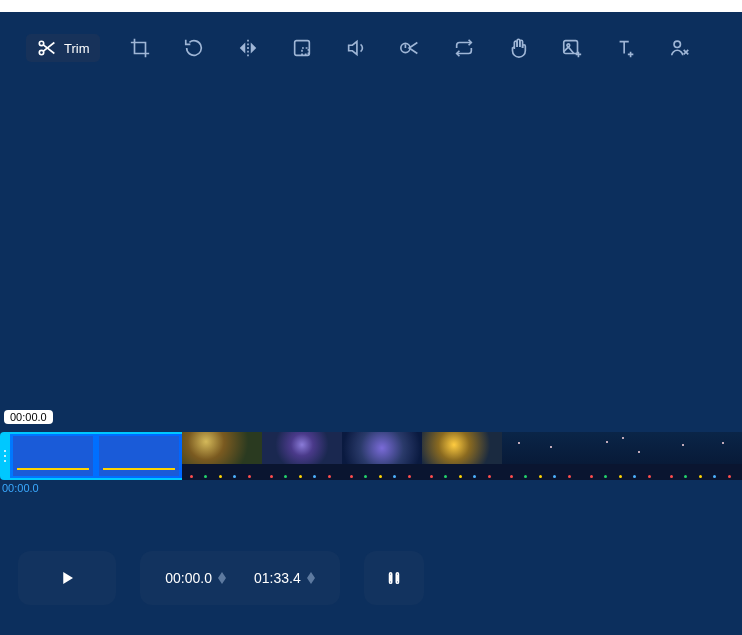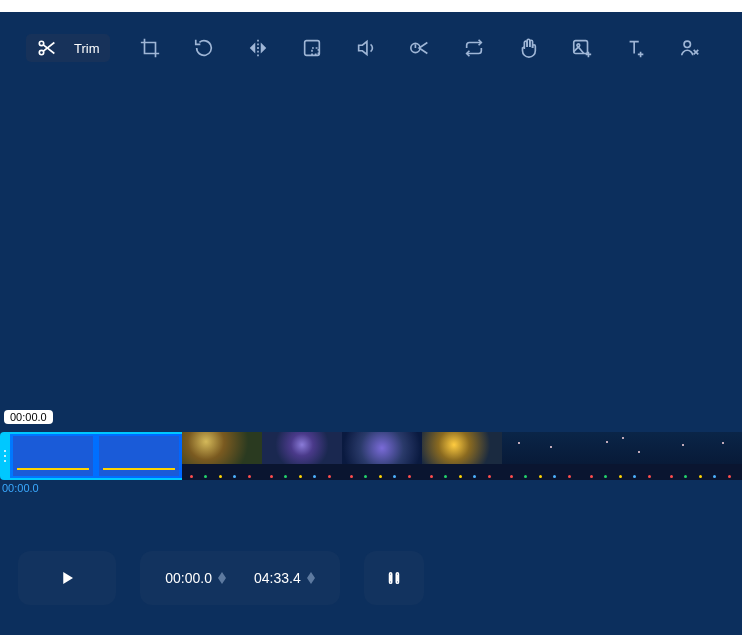--- a/index.html
+++ b/index.html
@@ -33,21 +33,21 @@
     color: #9fb6d6;
     cursor: pointer;
   }
   .tool svg { width: 22px; height: 22px; stroke: currentColor; fill: none; stroke-width: 1.8; }
   .tool.active {
     background: #17325a;
     border-radius: 5px;
     color: #ffffff;
     width: auto;
     padding: 6px 10px;
-    gap: 16px;
+    gap: 6px;
     justify-content: center;
   }
   .tool.active span { font-size: 13px; font-weight: 500; }
   .tool.active svg { stroke: #fff; fill: #fff; }
 
   .preview {
     width: 100%;
     height: 336px;
   }
 
@@ -363,21 +363,21 @@
       <div class="stepper">
         <svg viewBox="0 0 8 6">
             <path d="M0 6 4 0 8 6z"></path>
           </svg>
         <svg viewBox="0 0 8 6">
             <path d="M0 0 4 6 8 0z"></path>
           </svg>
       </div>
     </div>
     <div class="timefield">
-      <span>04:33.4</span>
+      <span>01:33.4</span>
       <div class="stepper">
         <svg viewBox="0 0 8 6">
             <path d="M0 6 4 0 8 6z"></path>
           </svg>
         <svg viewBox="0 0 8 6">
             <path d="M0 0 4 6 8 0z"></path>
           </svg>
       </div>
     </div>
   </div>

